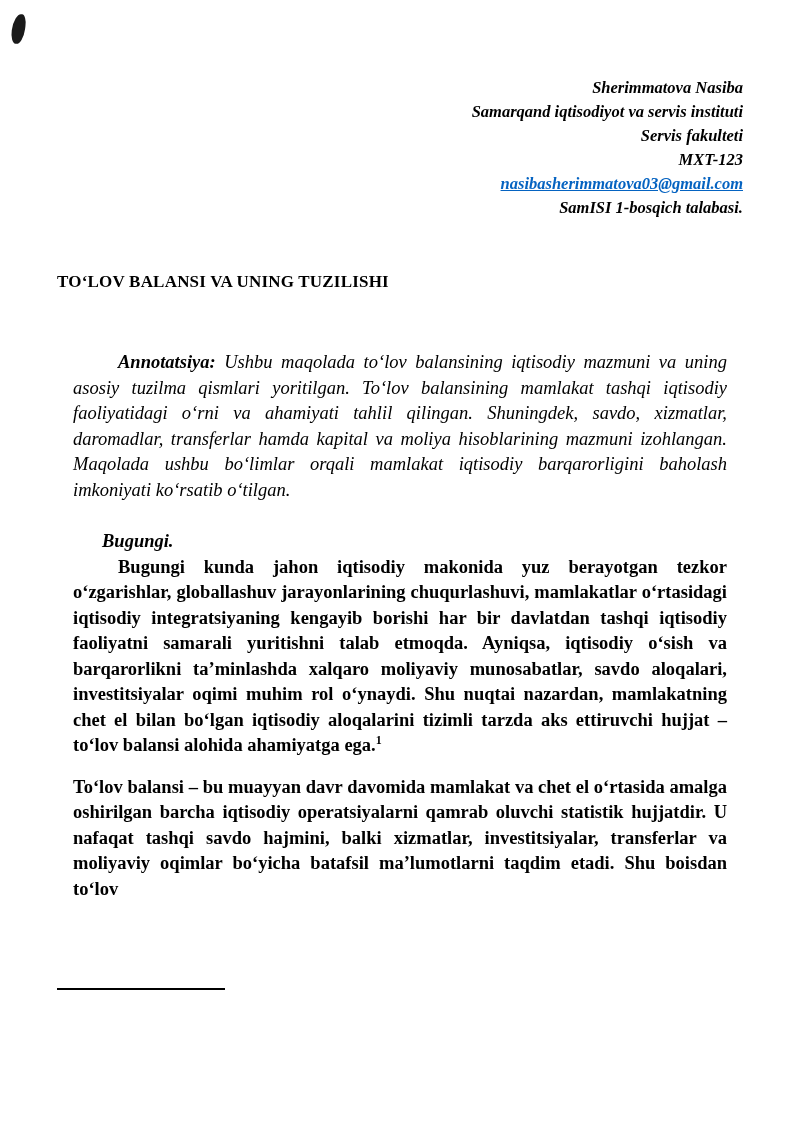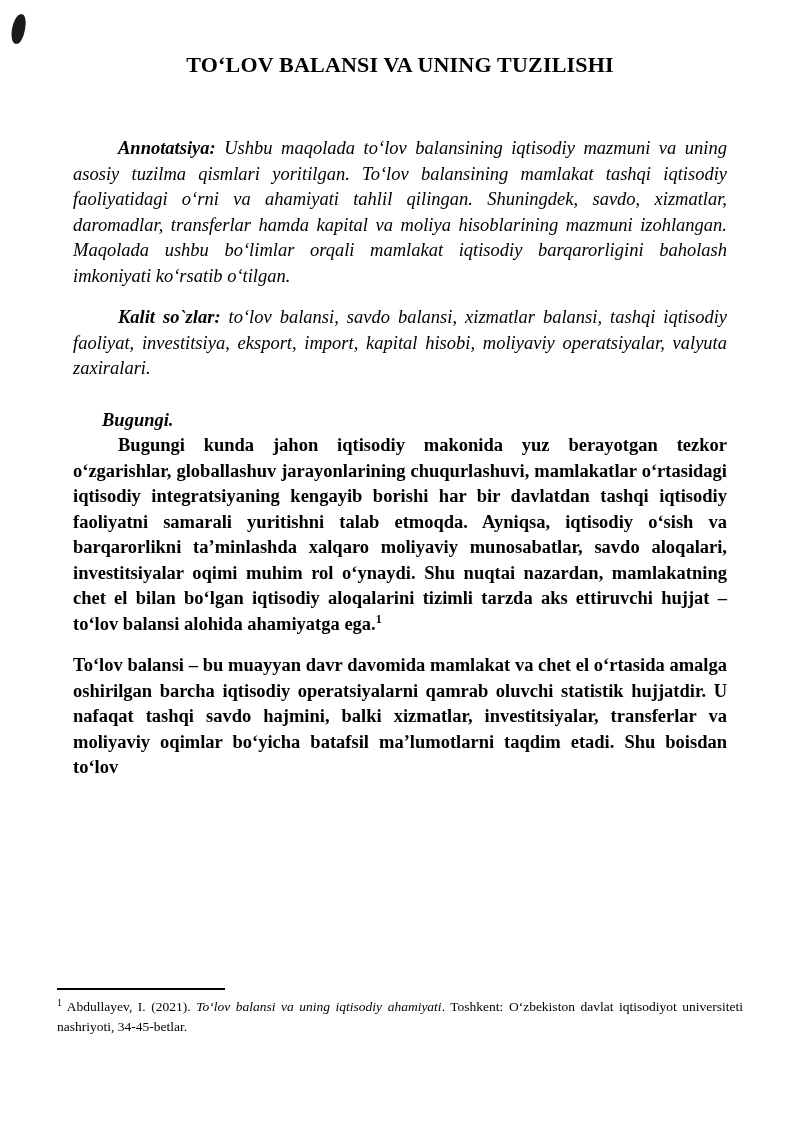--- a/index.html
+++ b/index.html
@@ -45,22 +45,21 @@
 
   .email {
     color: #0563c1;
     text-decoration: underline;
     cursor: pointer;
   }
 
   .doc-title {
     margin: 0;
     margin-top: 52px;
-    text-align: center;
-    font-size: 22px;
+    font-size: 17px;
     font-weight: bold;
     font-style: normal;
     letter-spacing: 0.2px;
   }
 
   .para {
     margin: 16px;
     font-size: 18.5px;
     line-height: 25.5px;
     text-align: justify;
@@ -130,33 +129,39 @@
 </style>
 </head>
 <body>
 
 <div class="page">
 
   <div class="ink-mark"></div>
 
   <div class="content">
 
+    <div class="author-block">
+      <div>Sherimmatova Nasiba</div>
+      <div>Samarqand iqtisodiyot va servis instituti</div>
+      <div>Servis fakulteti</div>
+      <div>MXT-123</div>
+      <div><span class="email">nasibasherimmatova03@gmail.com</span></div>
+      <div>SamISI 1-bosqich talabasi.</div>
+    </div>
 
     <h1 class="doc-title">TO‘LOV BALANSI VA UNING TUZILISHI</h1>
 
     <p class="para abstract"><span class="run-bold">Annotatsiya:</span><span> Ushbu maqolada to‘lov balansining iqtisodiy mazmuni va uning asosiy tuzilma qismlari yoritilgan. To‘lov balansining mamlakat tashqi iqtisodiy faoliyatidagi o‘rni va ahamiyati tahlil qilingan. Shuningdek, savdo, xizmatlar, daromadlar, transferlar hamda kapital va moliya hisoblarining mazmuni izohlangan. Maqolada ushbu bo‘limlar orqali mamlakat iqtisodiy barqarorligini baholash imkoniyati ko‘rsatib o‘tilgan.</span></p>
 
-    <p class="para keywords"><span class="run-bold">Kalit so`zlar:</span><span> to‘lov balansi, savdo balansi, xizmatlar balansi, tashqi iqtisodiy faoliyat, investitsiya, eksport, import, kapital hisobi, moliyaviy operatsiyalar, valyuta zaxiralari.</span></p>
 
     <h2 class="section-heading">Bugungi.</h2>
 
     <p class="para body-para-1"><span>Bugungi kunda jahon iqtisodiy makonida yuz berayotgan tezkor o‘zgarishlar, globallashuv jarayonlarining chuqurlashuvi, mamlakatlar o‘rtasidagi iqtisodiy integratsiyaning kengayib borishi har bir davlatdan tashqi iqtisodiy faoliyatni samarali yuritishni talab etmoqda. Ayniqsa, iqtisodiy o‘sish va barqarorlikni ta’minlashda xalqaro moliyaviy munosabatlar, savdo aloqalari, investitsiyalar oqimi muhim rol o‘ynaydi. Shu nuqtai nazardan, mamlakatning chet el bilan bo‘lgan iqtisodiy aloqalarini tizimli tarzda aks ettiruvchi hujjat – to‘lov balansi alohida ahamiyatga ega.</span><sup class="fn-ref">1</sup></p>
 
     <p class="para body-para-2"><span>To‘lov balansi – bu muayyan davr davomida mamlakat va chet el o‘rtasida amalga oshirilgan barcha iqtisodiy operatsiyalarni qamrab oluvchi statistik hujjatdir. U nafaqat tashqi savdo hajmini, balki xizmatlar, investitsiyalar, transferlar va moliyaviy oqimlar bo‘yicha batafsil ma’lumotlarni taqdim etadi. Shu boisdan to‘lov</span></p>
 
   </div>
 
   <div class="footnote-block">
     <hr class="footnote-rule">
-    <p class="footnote-text"><sup class="fn-marker">1</sup><span> Abdullayev, I. (2021). </span><span class="fn-italic">To‘lov balansi va uning iqtisodiy ahamiyati</span><span>. Toshkent: O‘zbekiston davlat iqtisodiyot universiteti nashriyoti, 34-45-betlar.</span></p>
   </div>
 
 </div>
 
 </body></html>

